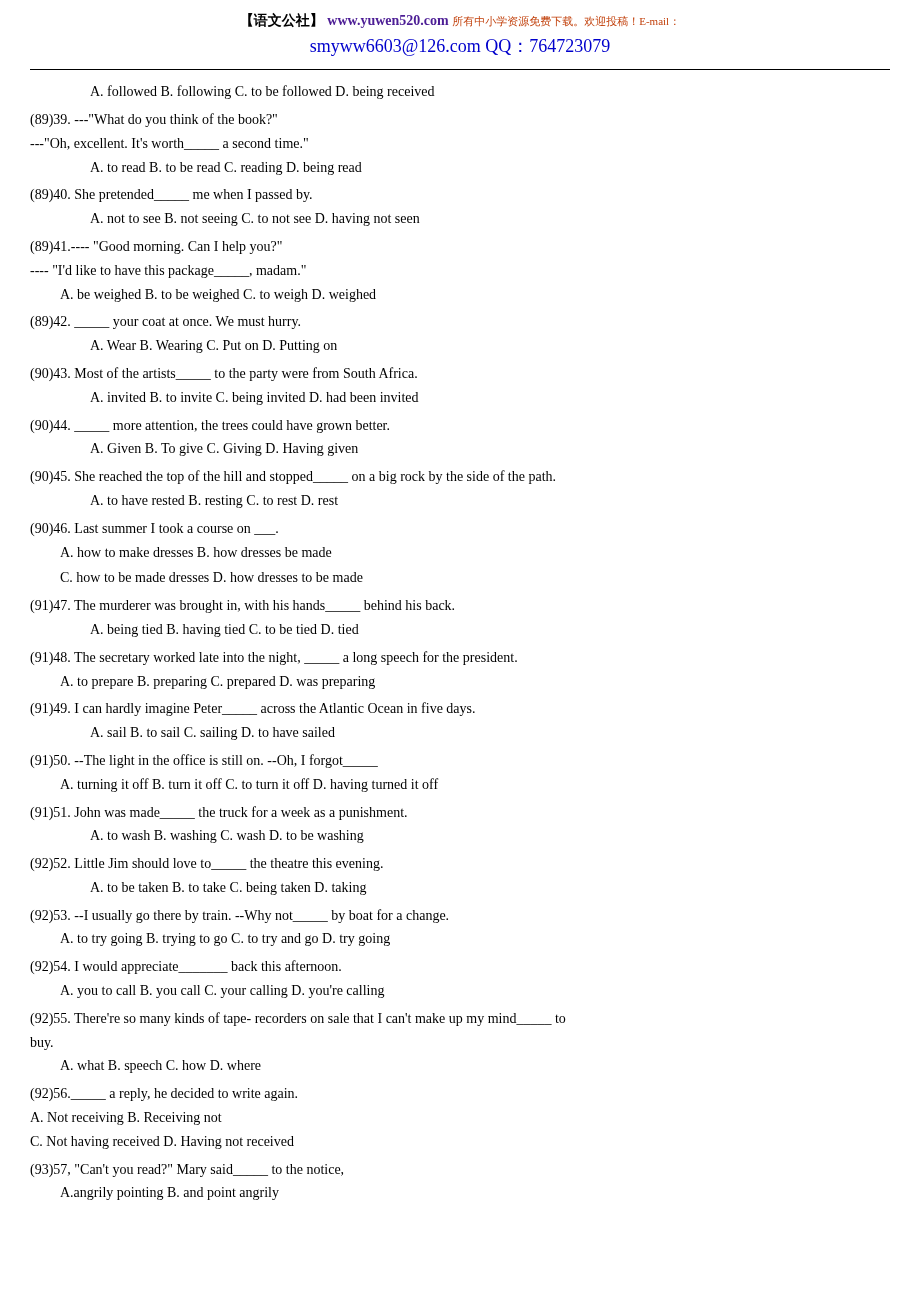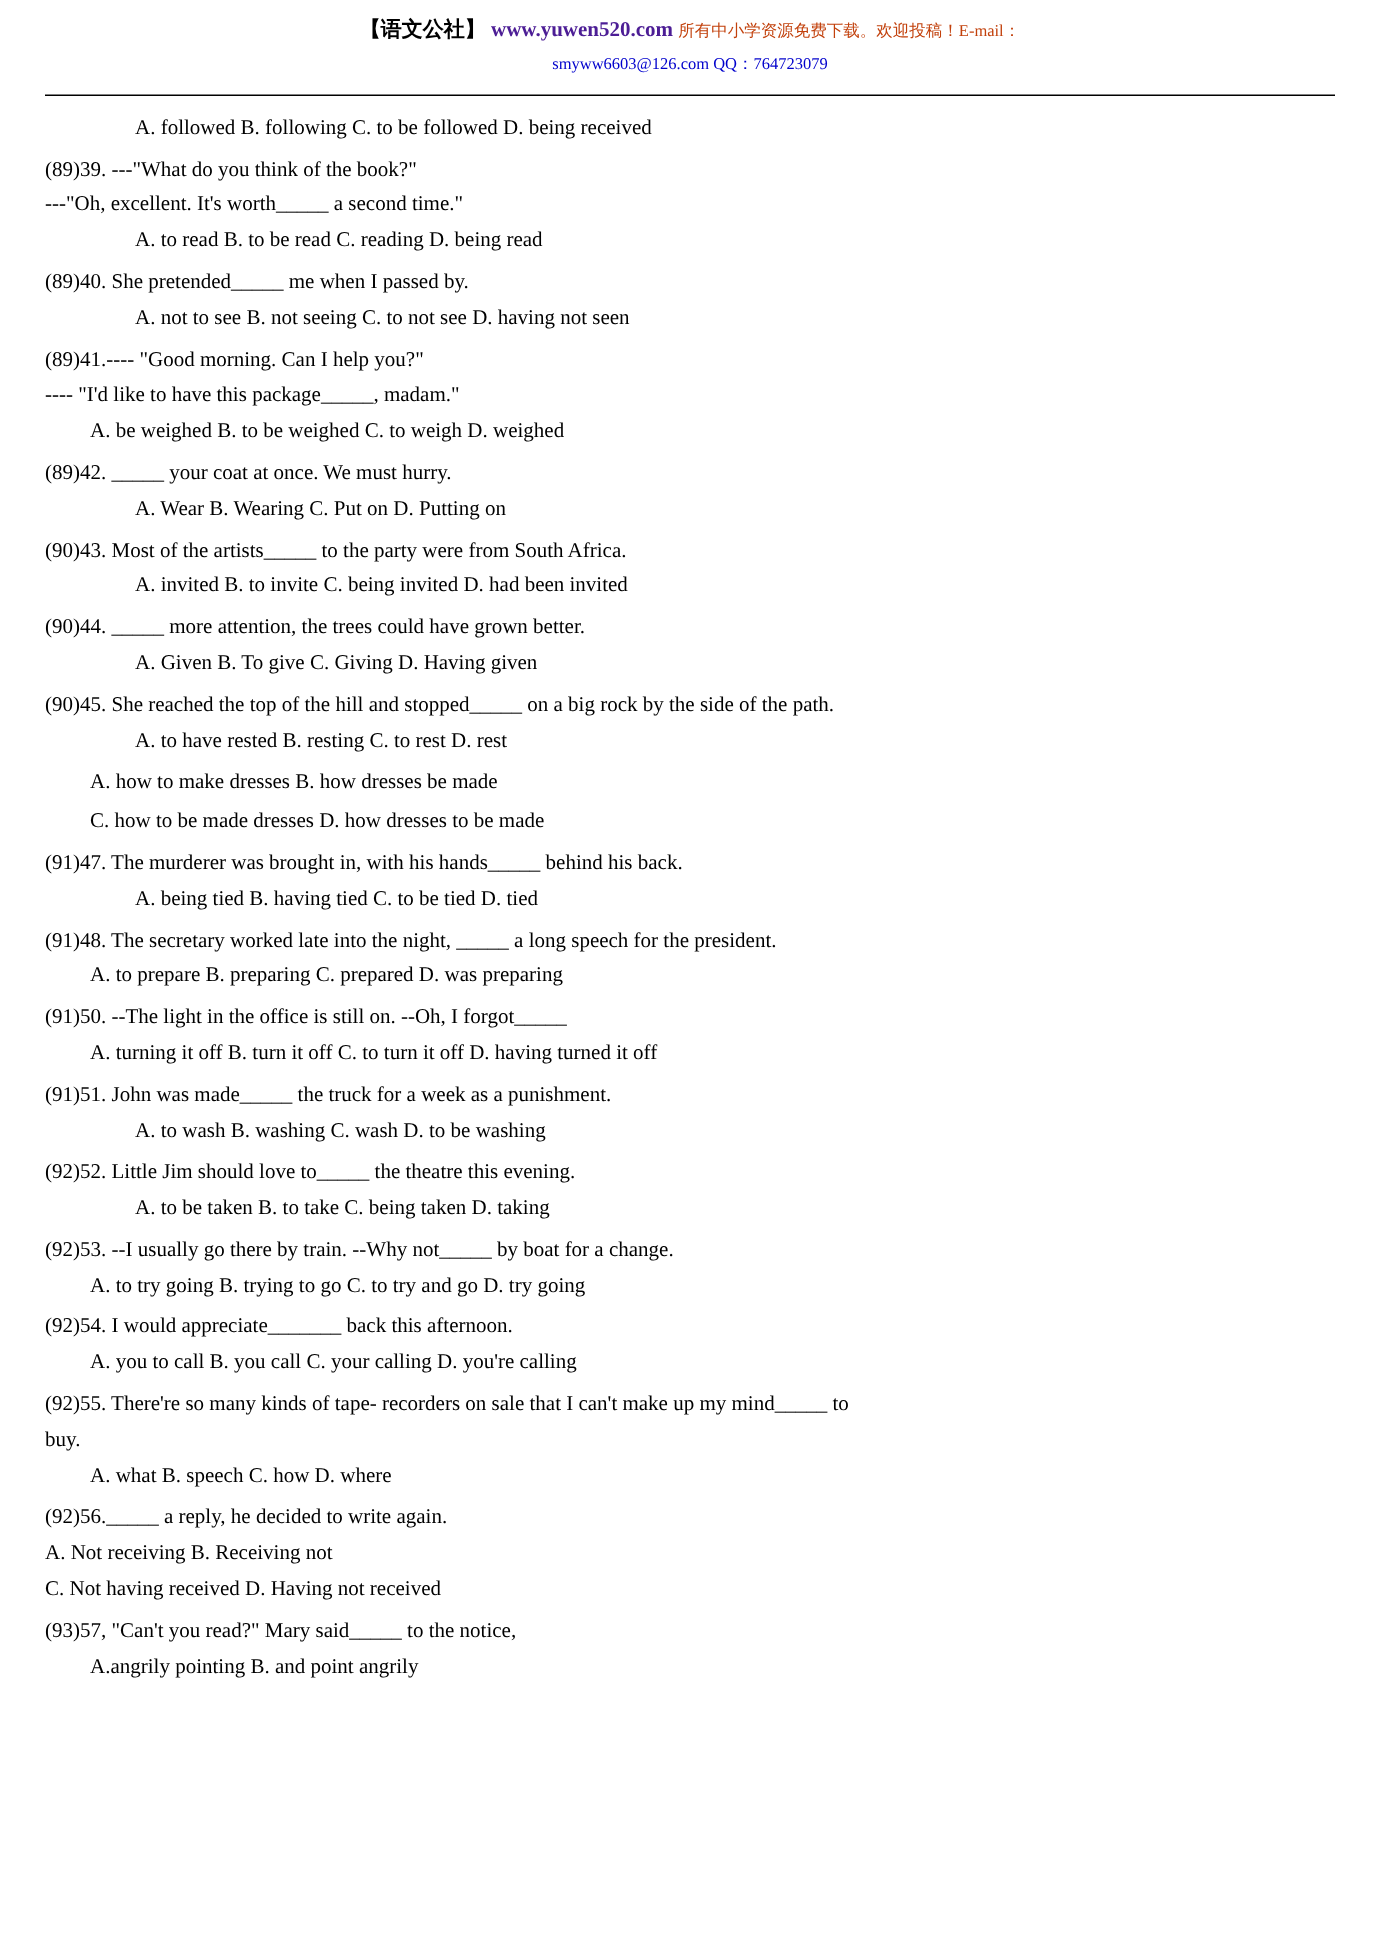--- a/index.html
+++ b/index.html
@@ -24,21 +24,21 @@
     .header .website {
       color: #4c1d95;
       font-weight: bold;
     }
     .header .desc {
       color: #c2410c;
       font-size: 11px;
     }
     .header .email {
       color: #0000cc;
-      font-size: 11px;
+      font-size: 18px;
     }
     .divider {
       border: none;
       border-top: 1px solid #000;
       margin: 6px 0 10px 0;
     }
     .content {
       line-height: 1.7;
       font-size: 14px;
     }
@@ -145,20 +145,23 @@
   <div class="question-block">
     <div class="question-line">
       <span>(90)45. She reached the top of the hill and stopped_____ on a big rock by the side of the path.</span>
     </div>
     <div class="answer-line">
       <span>A. to have rested    B. resting      C. to rest  D. rest</span>
     </div>
   </div>
 
   <div class="question-block">
+    <div class="question-line">
+      <span>(90)46. Last summer I took a course on ___.</span>
+    </div>
     <div class="answer-line-indent">
       <span>A. how to make dresses        B. how dresses be made</span>
     </div>
     <div class="answer-line-indent">
       <span>C. how to be made dresses    D. how dresses to be made</span>
     </div>
   </div>
 
   <div class="question-block">
     <div class="question-line">
@@ -171,20 +174,28 @@
 
   <div class="question-block">
     <div class="question-line">
       <span>(91)48. The secretary worked late into the night, _____ a long speech for the president.</span>
     </div>
     <div class="answer-line-indent">
       <span>A. to prepare    B. preparing  C. prepared  D. was preparing</span>
     </div>
   </div>
 
+  <div class="question-block">
+    <div class="question-line">
+      <span>(91)49. I can hardly imagine Peter_____ across the Atlantic Ocean in five days.</span>
+    </div>
+    <div class="answer-line">
+      <span>A. sail             B. to sail          C. sailing     D. to have sailed</span>
+    </div>
+  </div>
 
   <div class="question-block">
     <div class="question-line">
       <span>(91)50. --The light in the office is still on.         --Oh, I forgot_____</span>
     </div>
     <div class="answer-line-indent">
       <span>A. turning it off    B. turn it off    C. to turn it off     D. having turned it off</span>
     </div>
   </div>
 

